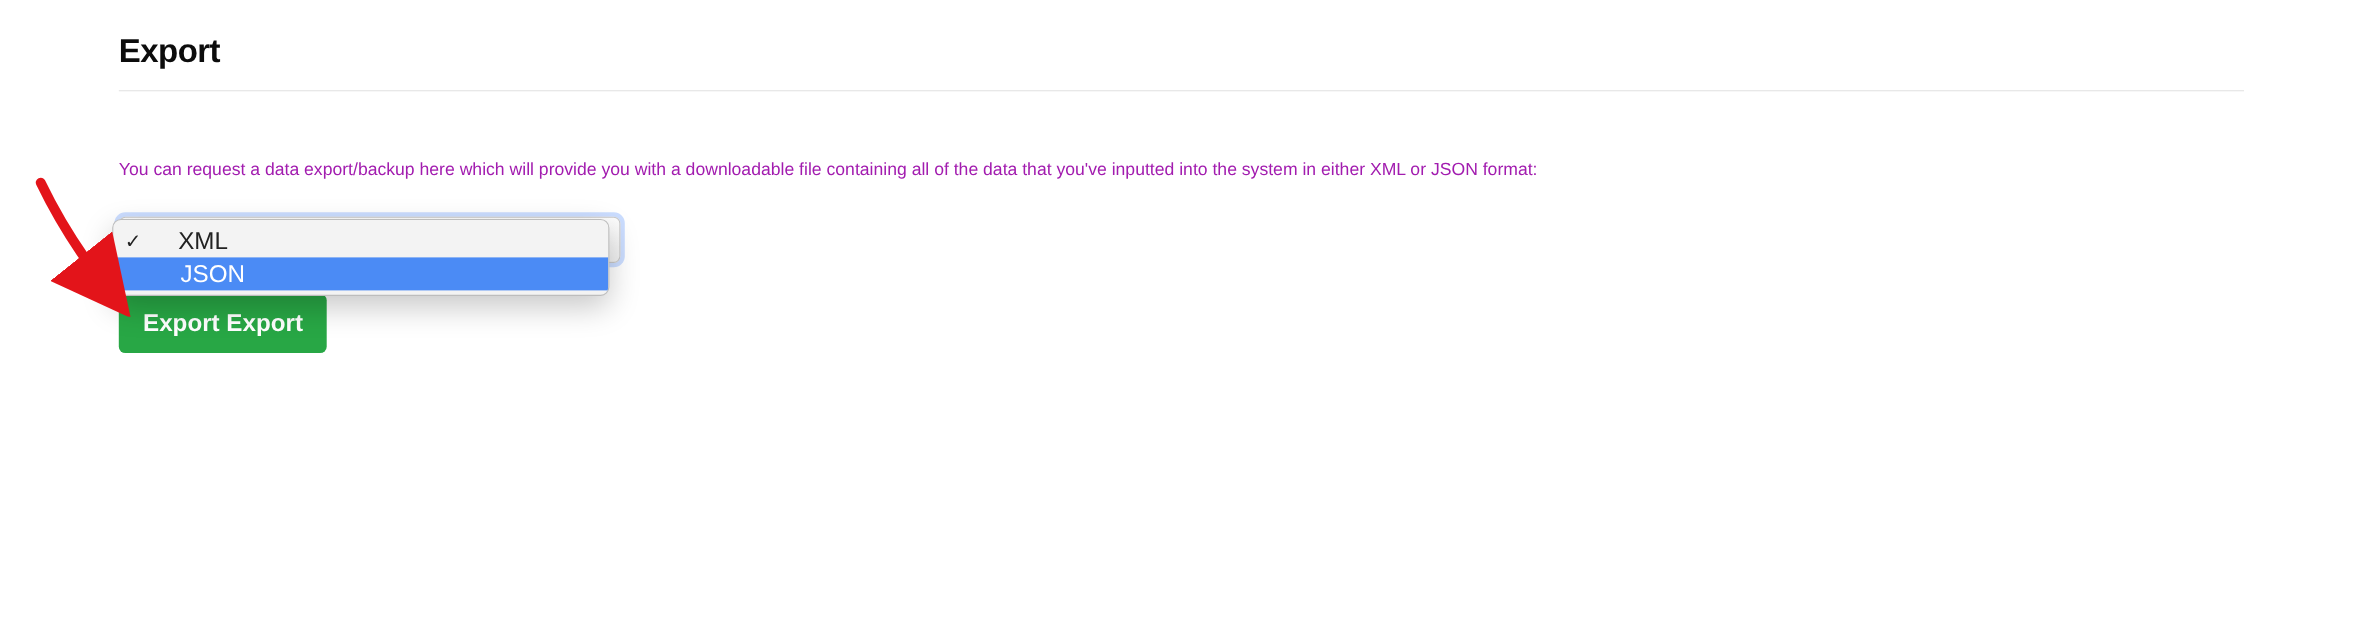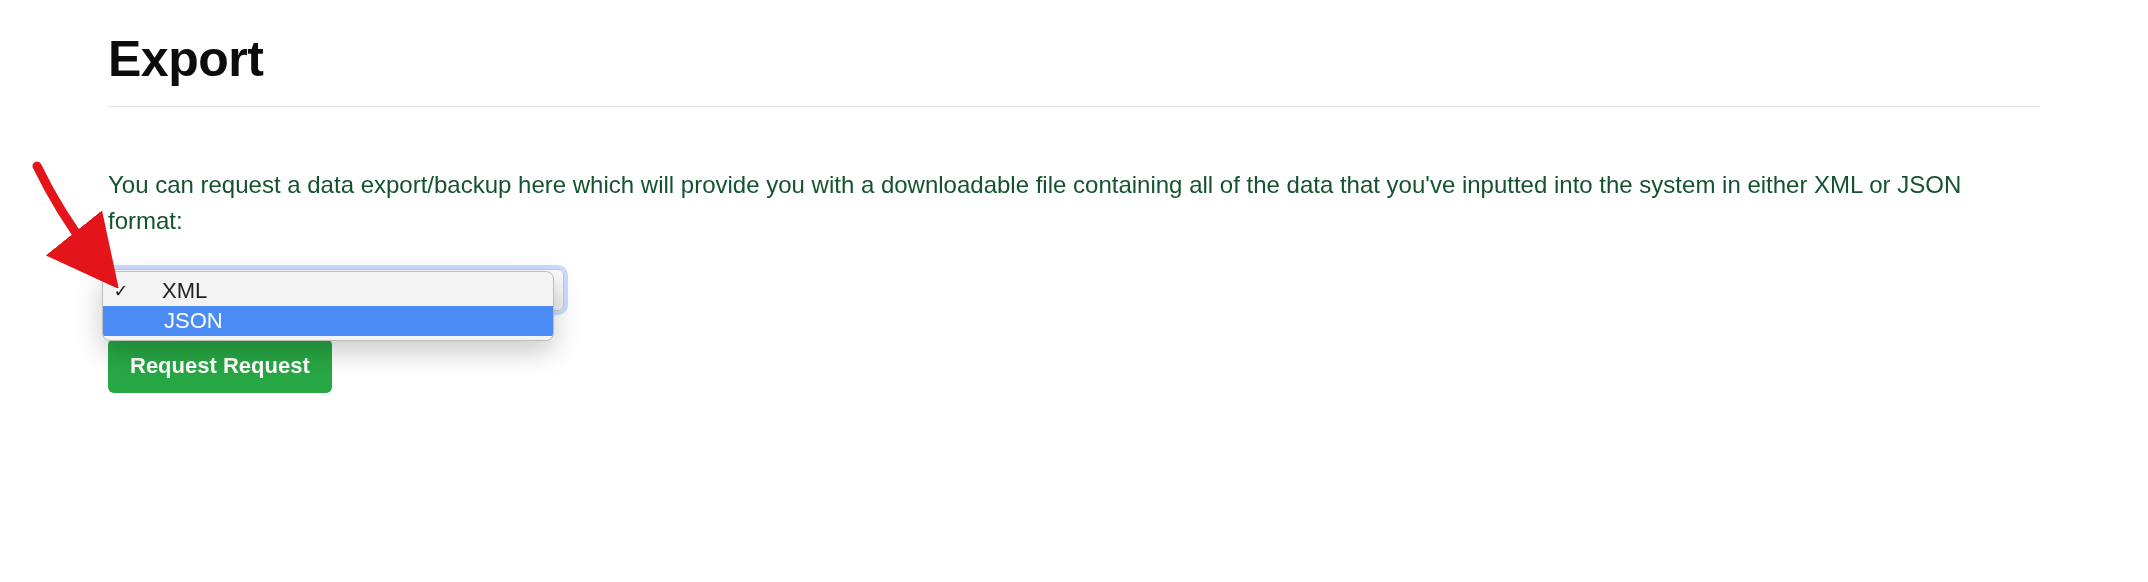--- a/index.html
+++ b/index.html
@@ -9,34 +9,34 @@
     font-family: -apple-system, BlinkMacSystemFont, "Segoe UI", Helvetica, Arial, sans-serif;
     background: #ffffff;
     width: 2148px;
     height: 582px;
     position: relative;
   }
   .container {
     padding: 30px 108px 0 108px;
   }
   .page-title {
-    font-size: 50px;
+    font-size: 30px;
     font-weight: 800;
     color: #0c0c0c;
     margin: 0 0 18px 0;
     letter-spacing: -0.5px;
   }
   .divider {
     border: none;
     border-top: 1px solid #e3e3e3;
     margin: 0 0 60px 0;
   }
   .description {
-    font-size: 24px;
-    color: #14532d;
+    font-size: 16px;
+    color: #a21caf;
     line-height: 1.5;
     margin: 0 0 30px 0;
   }
   .select-wrap {
     position: relative;
     width: 456px;
     margin-bottom: 28px;
   }
   .select-box {
     width: 456px;
@@ -136,21 +136,21 @@
         <span class="check-col">✓</span>
         <span class="opt-label">XML</span>
       </div>
       <div class="dropdown-item highlight">
         <span class="check-col"></span>
         <span class="opt-label">JSON</span>
       </div>
     </div>
   </div>
 
-  <button class="request-btn">Request Request</button>
+  <button class="request-btn">Export Export</button>
 </div>
 
 <svg class="annotation-arrow" width="100" height="130">
   <defs>
     <marker id="ahead" markerWidth="8" markerHeight="8" refX="5" refY="4" orient="auto">
       <path d="M0,0 L8,4 L0,8 Z" fill="#e3141a"></path>
     </marker>
   </defs>
   <path d="M15,8 Q40,60 80,110" stroke="#e3141a" stroke-width="9" fill="none" marker-end="url(#ahead)" stroke-linecap="round"></path>
 </svg>

